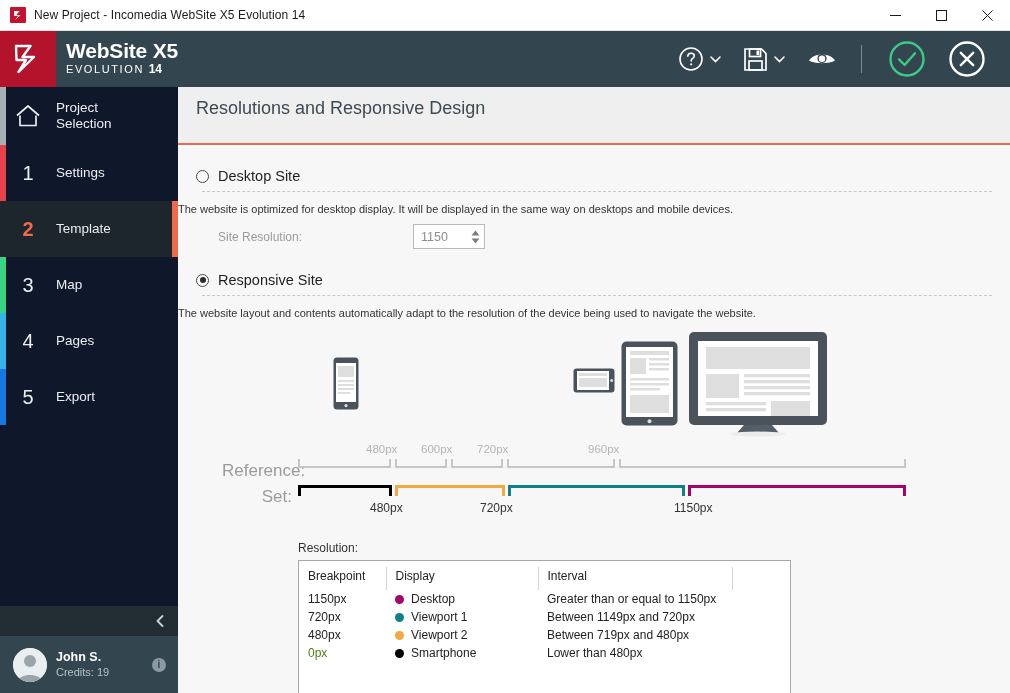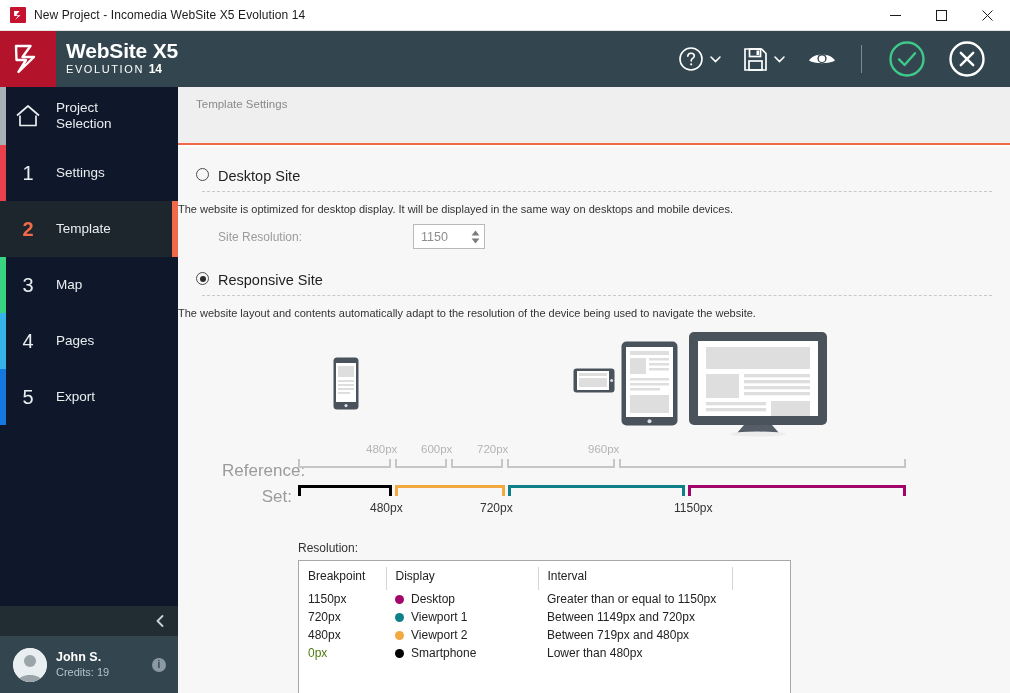--- a/index.html
+++ b/index.html
@@ -100,21 +100,21 @@
   }
   .page-title { font-size:18px; color:#3d4b54; font-weight:400; line-height:23px; }
   .page-sub { font-size:11.5px; color:#8a8a8a; line-height:15px; }
 
   
   .content {
     position:absolute; left:178px; top:147px; width:832px; height:546px;
     background:#f7f7f7; overflow:hidden;
   }
 
-  .opt-head { display:flex; align-items:flex-start; padding-left:18px; }
+  .opt-head { display:flex; align-items:center; padding-left:18px; }
   .radio {
     width:13px; height:13px; border-radius:50%; border:1.5px solid #4c4c4c;
     background:#f7f7f7; flex:0 0 auto; position:relative;
   }
   .radio.on::after {
     content:""; position:absolute; left:50%; top:50%; width:6px; height:6px;
     margin:-3px 0 0 -3px; border-radius:50%; background:#2b2b2b;
   }
   .opt-label { margin-left:9px; font-size:14.5px; color:#1f1f1f; }
   .hr-dot { margin:7px 18px 0 24px; border-top:1px dashed #c9c9c9; height:0; }
@@ -334,21 +334,21 @@
       </div>
       <div class="user-txt">
         <div class="user-name">John S.</div>
         <div class="user-credits">Credits: 19</div>
       </div>
       <div class="user-info">i</div>
     </div>
   </div>
 
   <div class="page-head">
-    <div class="page-sub">Template Settings</div>
+    <div class="page-title">Resolutions and Responsive Design</div>
   </div>
 
   <div class="content">
 
     <div style="margin-top:21px">
       <div class="opt-head">
         <span class="radio"></span>
         <span class="opt-label">Desktop Site</span>
       </div>
       <div class="hr-dot"></div>

